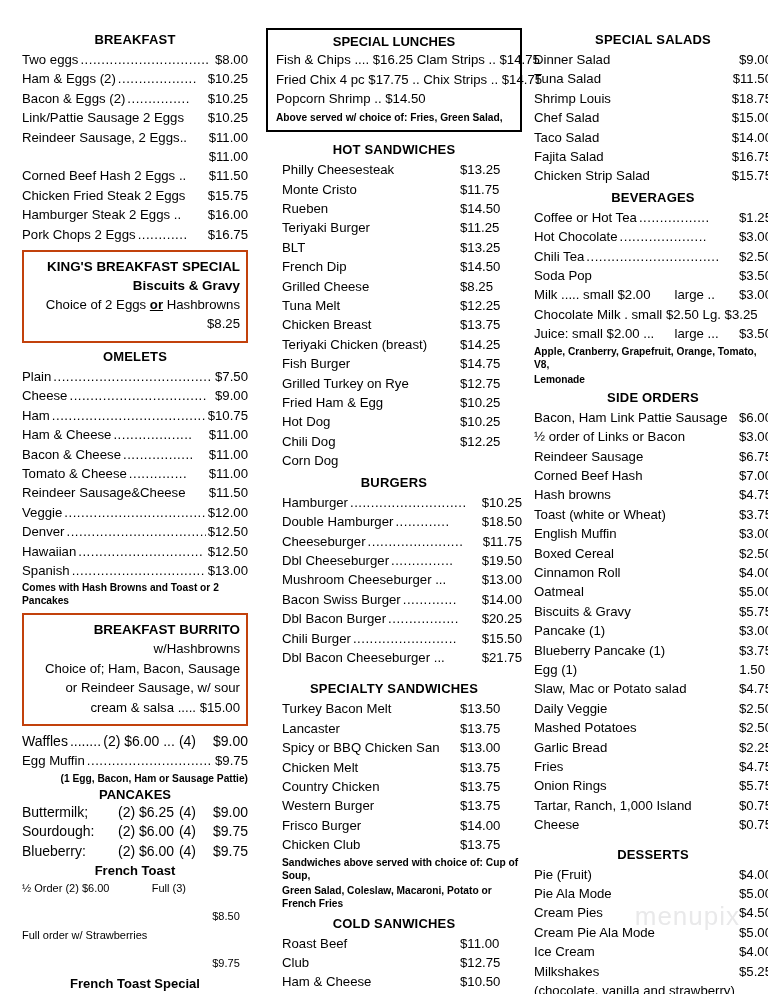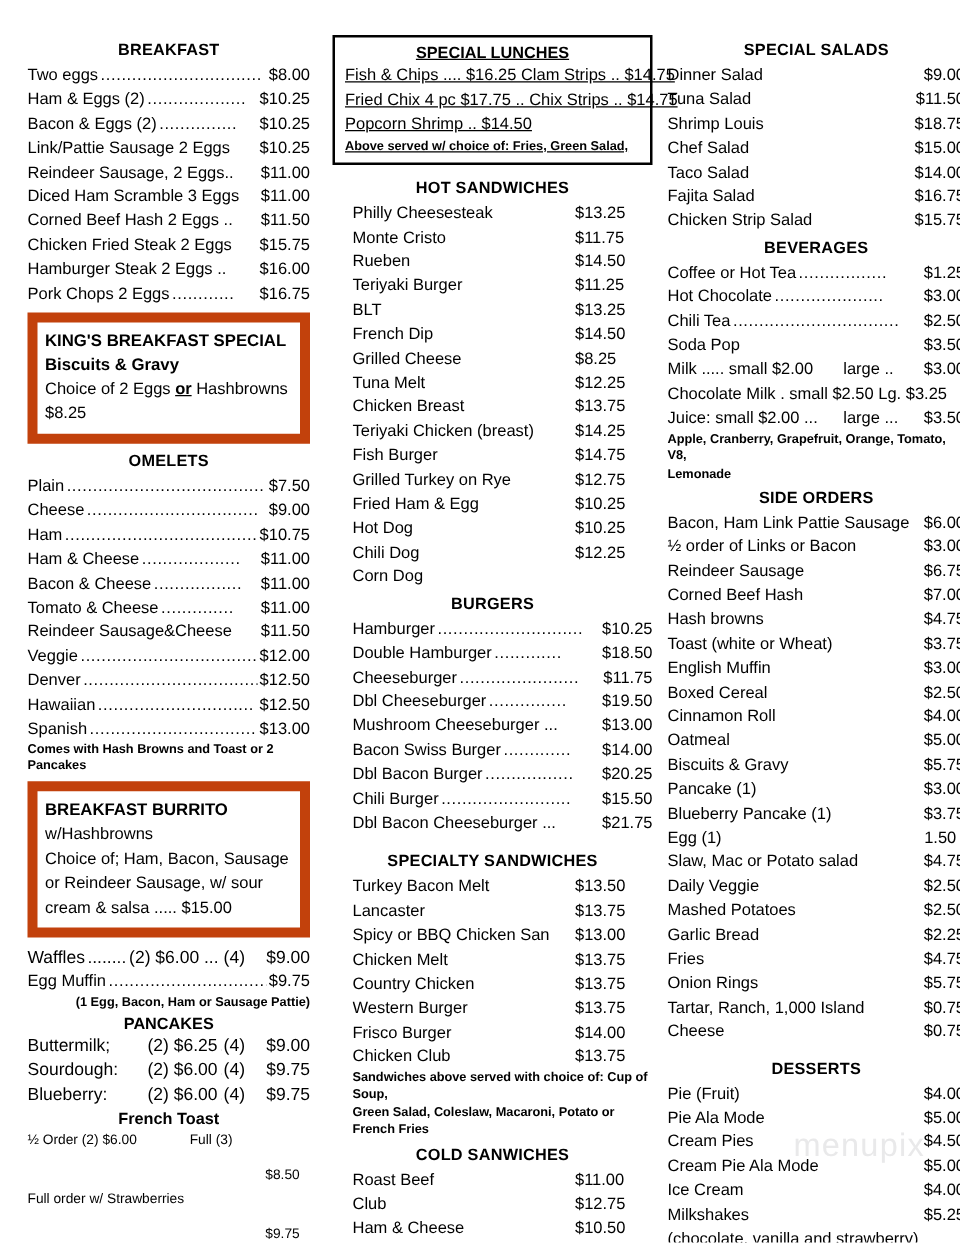--- a/index.html
+++ b/index.html
@@ -70,25 +70,25 @@
   .rowr {
     display: flex;
     font-size: 13.2px;
     line-height: 19.4px;
     white-space: nowrap;
   }
   .rowr .nm { flex: 1 1 auto; }
   .rowr .pr { flex: 0 0 58px; text-align: right; }
 
   .boxed {
-    border: 8px solid #c2410c;
+    border: 2px solid #c2410c;
     box-sizing: border-box;
     padding: 5px 6px 7px 6px;
     margin: 6px 0 6px 0;
-    text-align: left;
+    text-align: right;
   }
   .boxed .bt {
     font-weight: bold;
     font-size: 13.4px;
     line-height: 19px;
   }
   .boxed .bl {
     font-size: 13.2px;
     line-height: 19.4px;
   }
@@ -100,21 +100,20 @@
     line-height: 13px;
     margin: 1px 0 2px 0;
   }
   .note.ctr { text-align: right; }
 
   .lunchbox {
     border: 2px solid #000;
     box-sizing: border-box;
     padding: 4px 8px 6px 8px;
     margin-bottom: 10px;
-    text-decoration: underline;
   }
   .lunchbox .lbtitle {
     text-align: center;
     font-weight: bold;
     font-size: 13px;
     margin-bottom: 1px;
   }
   .lunchbox .lbrow {
     font-size: 13.2px;
     line-height: 19.6px;
@@ -211,21 +210,20 @@
         <span class="nm">Link/Pattie Sausage 2 Eggs</span>
         <span class="dots"></span>
         <span class="pr">$10.25</span>
       </div>
       <div class="row">
         <span class="nm">Reindeer Sausage, 2 Eggs..</span>
         <span class="dots"></span>
         <span class="pr">$11.00</span>
       </div>
       <div class="row">
-        <span class="nm">Diced Ham Scramble 3 Eggs</span>
         <span class="dots"></span>
         <span class="pr">$11.00</span>
       </div>
       <div class="row">
         <span class="nm">Corned Beef Hash 2 Eggs ..</span>
         <span class="dots"></span>
         <span class="pr">$11.50</span>
       </div>
       <div class="row">
         <span class="nm">Chicken Fried Steak 2 Eggs</span>

